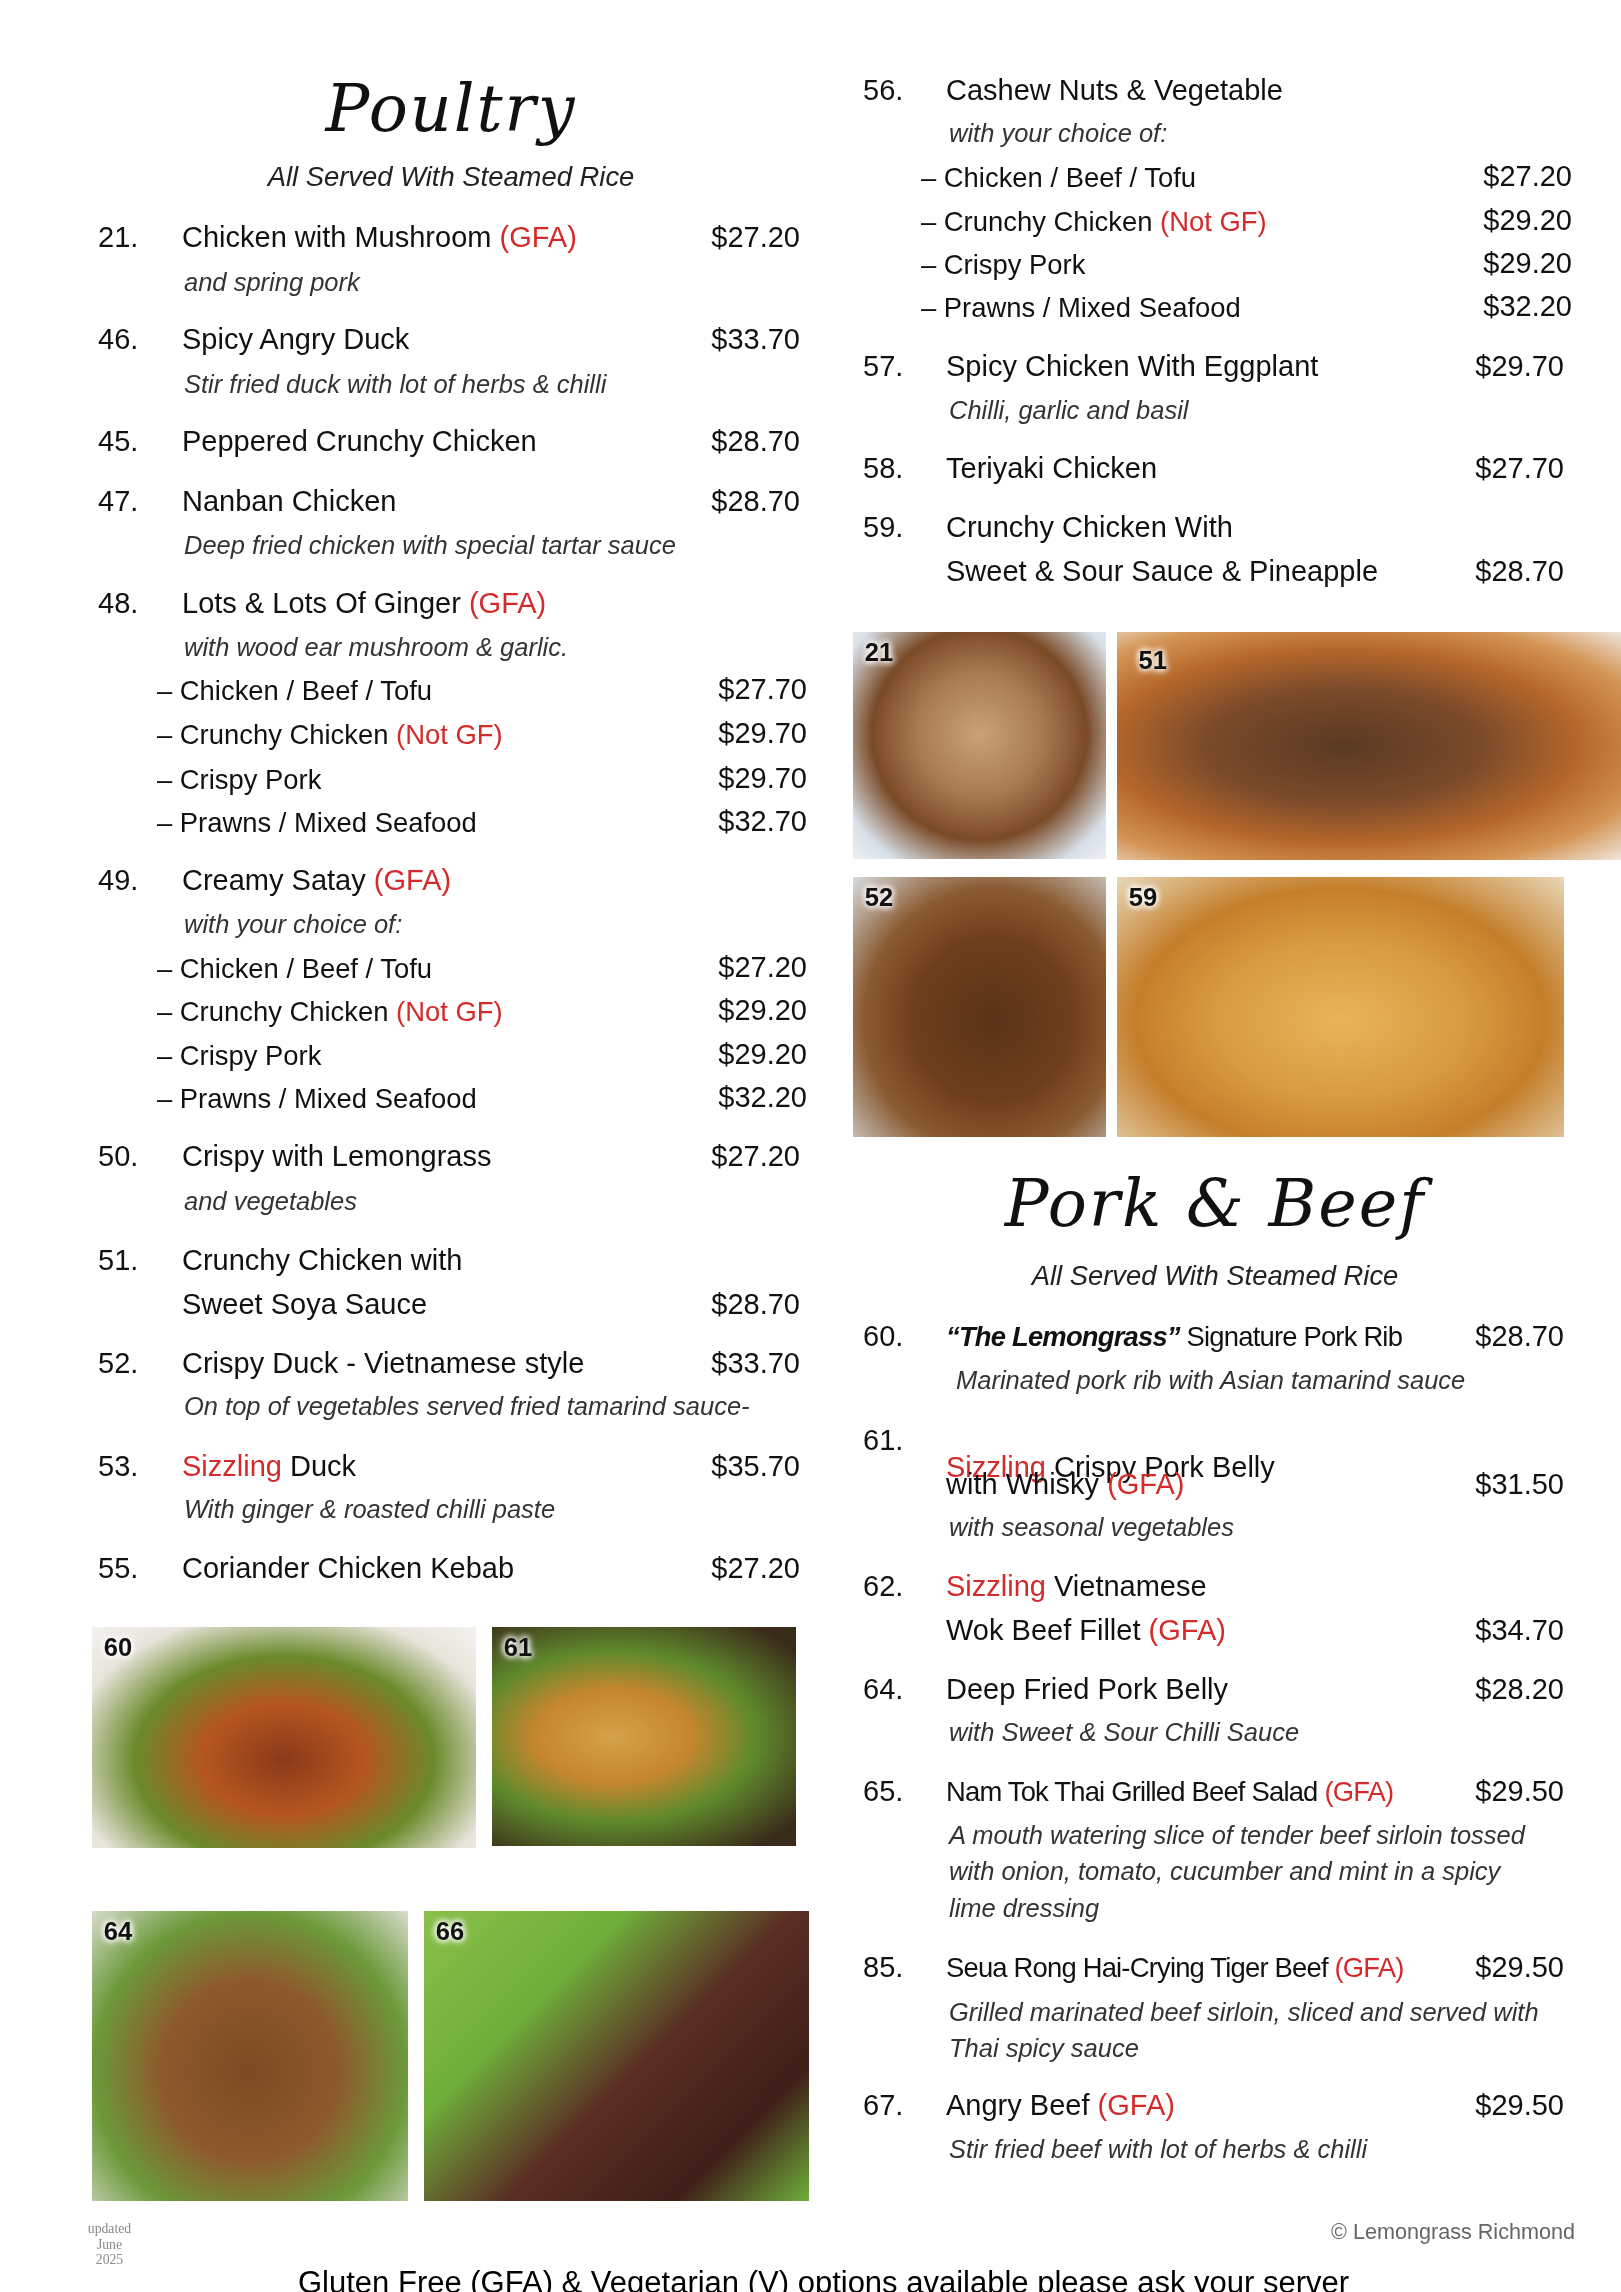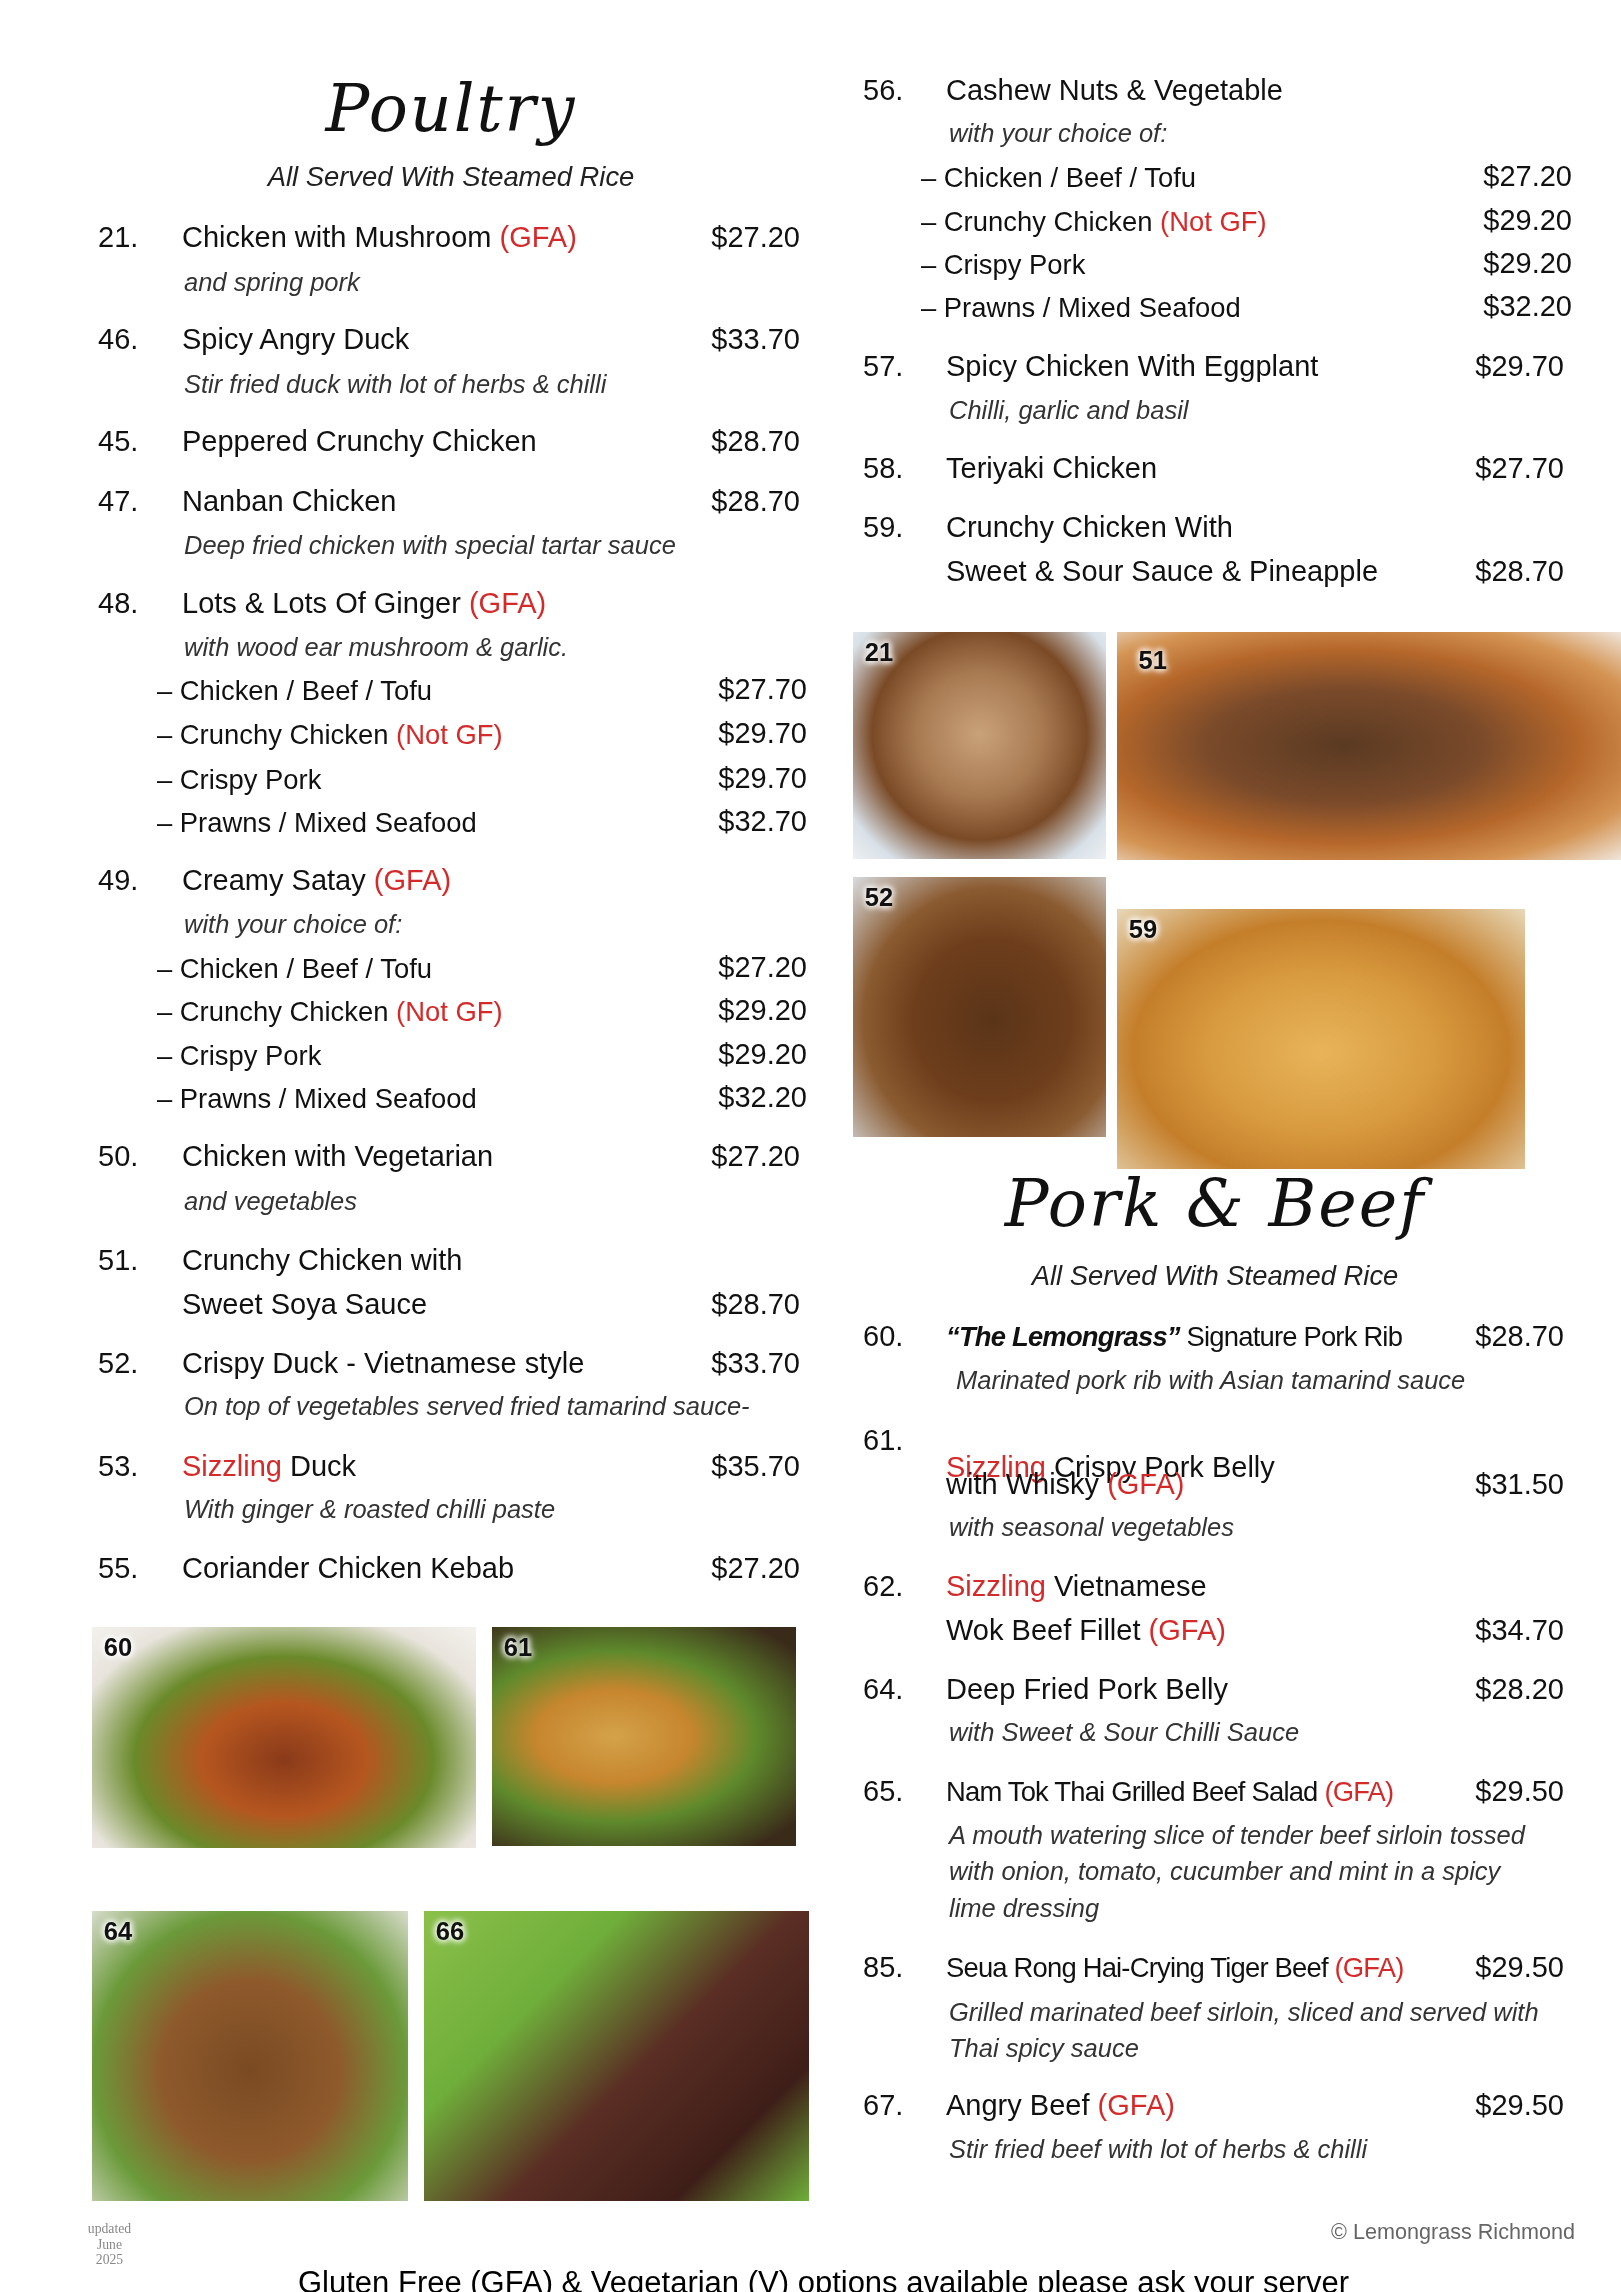--- a/index.html
+++ b/index.html
@@ -81,21 +81,21 @@
   <div class="abs opt" style="left:157px; top:995px;">– <span>Crunchy Chicken</span> <span class="red">(Not GF)</span></div>
   <div class="abs price" style="right:814px; top:993px;">$29.20</div>
   <div class="abs opt" style="left:157px; top:1039px;">– <span>Crispy Pork</span></div>
   <div class="abs price" style="right:814px; top:1037px;">$29.20</div>
   <div class="abs opt" style="left:157px; top:1082px;">– <span>Prawns / Mixed Seafood</span></div>
   <div class="abs price" style="right:814px; top:1080px;">$32.20</div>
 </div>
 
 <div>
   <div class="abs num" style="left:98px; top:1139px;">50.</div>
-  <div class="abs name" style="left:182px; top:1139px;">Chicken with Vegetarian</div>
+  <div class="abs name" style="left:182px; top:1139px;">Crispy with Lemongrass</div>
   <div class="abs price" style="right:821px; top:1139px;">$27.20</div>
   <div class="abs desc" style="left:184px; top:1185px;">and vegetables</div>
 </div>
 
 <div>
   <div class="abs num" style="left:98px; top:1243px;">51.</div>
   <div class="abs name" style="left:182px; top:1243px;">Crunchy Chicken with</div>
   <div class="abs name" style="left:182px; top:1287px;">Sweet Soya Sauce</div>
   <div class="abs price" style="right:821px; top:1287px;">$28.70</div>
 </div>
@@ -169,21 +169,21 @@
 
 <div class="photo" style="left:853px; top:632px; width:253px; height:227px; background: radial-gradient(ellipse at 50% 45%, #c9a27a 0%, #a87a52 35%, #7a4a26 60%, #d8e0e8 85%, #eef0f2 100%);">
   <span class="photo-label">21</span>
 </div>
 <div class="photo" style="left:1117px; top:632px; width:504px; height:228px; background: radial-gradient(ellipse at 45% 50%, #5a3a22 0%, #7a4a2a 35%, #b5672a 60%, #d49454 80%, #f0e6dc 100%);">
   <span class="photo-label" style="top:13.7px; left:21.6px;">51</span>
 </div>
 <div class="photo" style="left:853px; top:877px; width:253px; height:260px; background: radial-gradient(ellipse at 55% 55%, #5a3418 0%, #6e3e1c 40%, #8a5a30 65%, #d8dce0 100%);">
   <span class="photo-label">52</span>
 </div>
-<div class="photo" style="left:1117px; top:877px; width:408px; height:260px; background: radial-gradient(ellipse at 50% 55%, #e8b45a 0%, #d89a3e 40%, #c47e2a 65%, #e8d8b8 100%); margin-top: 32px;">
+<div class="photo" style="left:1117px; top:877px; width:447px; height:260px; background: radial-gradient(ellipse at 50% 55%, #e8b45a 0%, #d89a3e 40%, #c47e2a 65%, #e8d8b8 100%);">
   <span class="photo-label">59</span>
 </div>
 
 <div class="abs script-title" style="left:1215px; top:1166px;">Pork &amp; Beef</div>
 <div class="abs section-sub" style="left:1215px; top:1260px;">All Served With Steamed Rice</div>
 
 <div>
   <div class="abs num" style="left:863px; top:1319px;">60.</div>
   <div class="abs name condensed" style="left:946px; top:1319px; font-size:27.4px;"><span class="bold-italic">“The Lemongrass”</span><span> Signature Pork Rib</span></div>
   <div class="abs price" style="right:57px; top:1319px;">$28.70</div>

